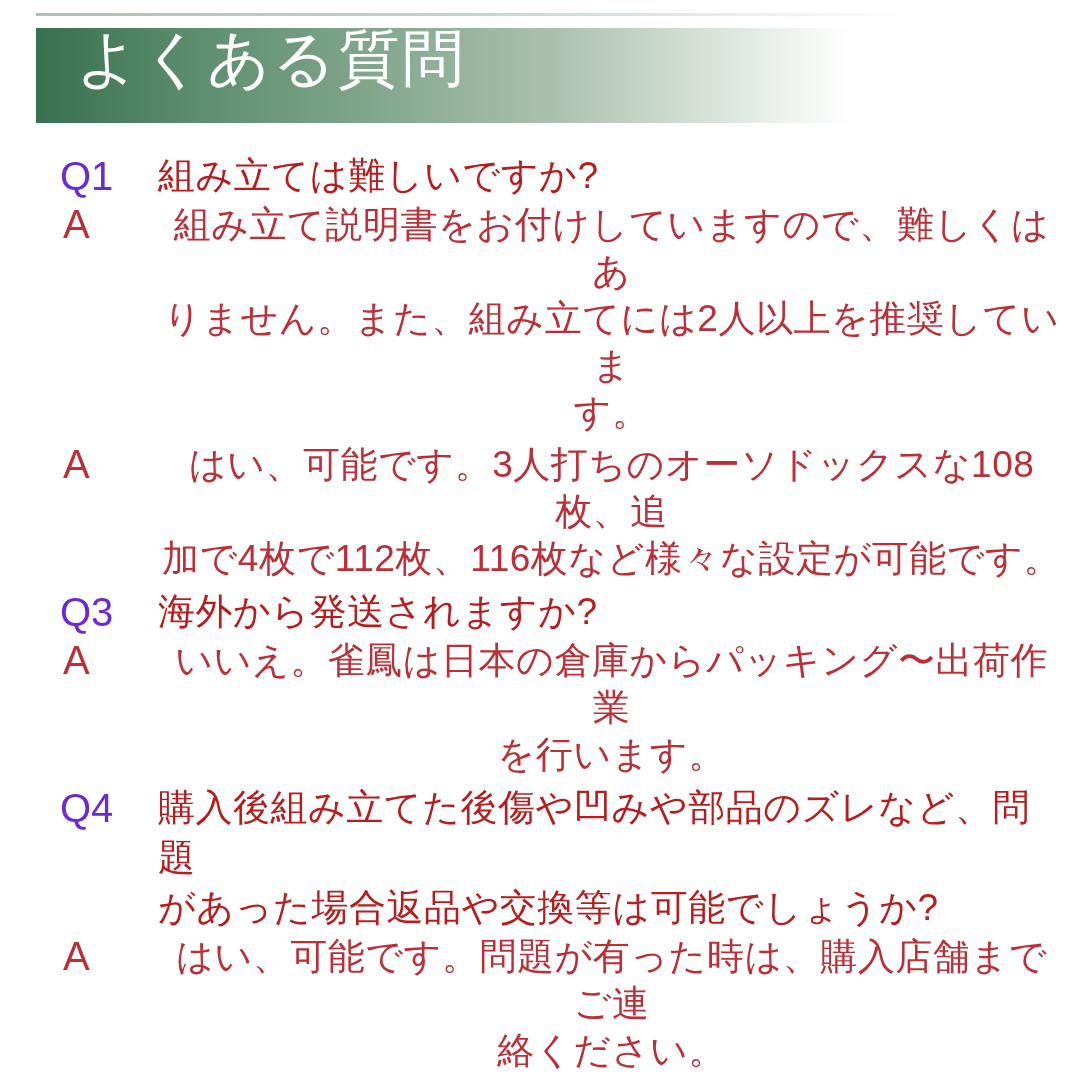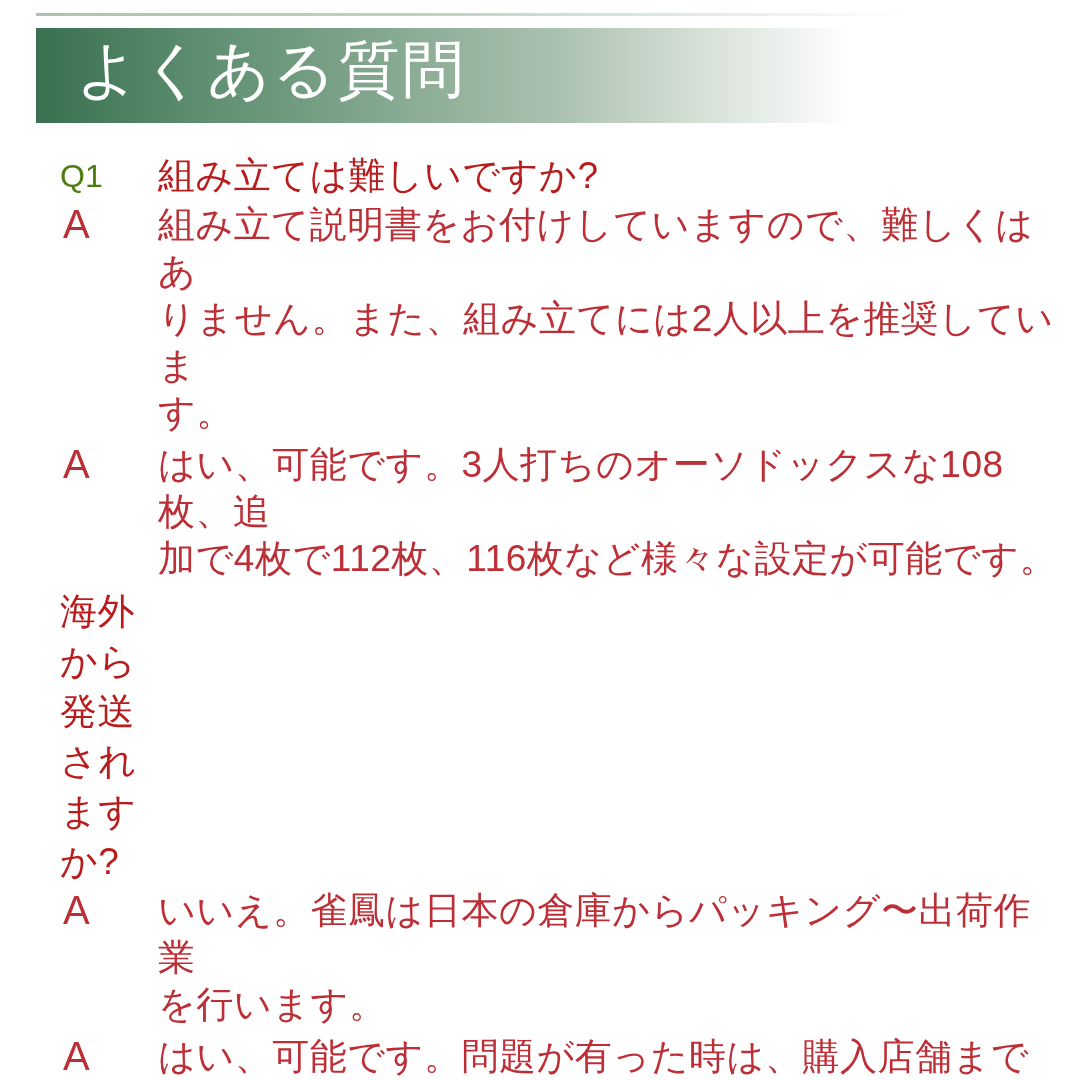--- a/index.html
+++ b/index.html
@@ -31,21 +31,21 @@
     width: 840px;
     height: 95px;
     background: linear-gradient(to right,
       #387050 0%,
       #5e8f70 20%,
       #6f9a7e 30%,
       #abc1af 62%,
       #dce5dd 82%,
       #ffffff 97%);
     display: flex;
-    align-items: center;
+    align-items: flex-start;
   }
   .banner-title {
     color: #ffffff;
     font-size: 62px;
     line-height: 1;
     padding: 0 0 12px 40px;
     letter-spacing: 2px;
     white-space: nowrap;
     font-weight: 400;
   }
@@ -57,22 +57,22 @@
     width: 1005px;
   }
   .faq-item {
     margin-bottom: 5px;
   }
   .row {
     display: grid;
     grid-template-columns: 98px 1fr;
   }
   .q-label {
-    color: #4d7c0f;
-    font-size: 32px;
+    color: #6d28d9;
+    font-size: 40px;
     line-height: 50px;
   }
   .a-label {
     color: #bd2f36;
     font-size: 40px;
     line-height: 47px;
     padding-left: 3px;
   }
   .q-text {
     color: #b91c1c;
@@ -80,20 +80,21 @@
     line-height: 50px;
     white-space: pre-line;
     letter-spacing: 0.5px;
   }
   .a-text {
     color: #bd2f36;
     font-size: 37px;
     line-height: 47px;
     white-space: pre-line;
     letter-spacing: 0.5px;
+    text-align: center;
   }
 </style>
 </head>
 <body>
 
 <div class="top-hairline"></div>
 
 <div class="banner">
   <div class="banner-title">よくある質問</div>
 </div>
@@ -116,30 +117,36 @@
   <div class="faq-item">
     <div class="row">
       <div class="a-label">A</div>
       <div class="a-text">はい、可能です。3人打ちのオーソドックスな108枚、追
 加で4枚で112枚、116枚など様々な設定が可能です。</div>
     </div>
   </div>
 
   <div class="faq-item">
     <div class="row">
+      <div class="q-label">Q3</div>
       <div class="q-text">海外から発送されますか?</div>
     </div>
     <div class="row">
       <div class="a-label">A</div>
       <div class="a-text">いいえ。雀鳳は日本の倉庫からパッキング〜出荷作業
 を行います。</div>
     </div>
   </div>
 
   <div class="faq-item">
     <div class="row">
+      <div class="q-label">Q4</div>
+      <div class="q-text">購入後組み立てた後傷や凹みや部品のズレなど、問題
+があった場合返品や交換等は可能でしょうか?</div>
+    </div>
+    <div class="row">
       <div class="a-label">A</div>
       <div class="a-text">はい、可能です。問題が有った時は、購入店舗までご連
 絡ください。</div>
     </div>
   </div>
 
 </div>
 
 </body></html>

